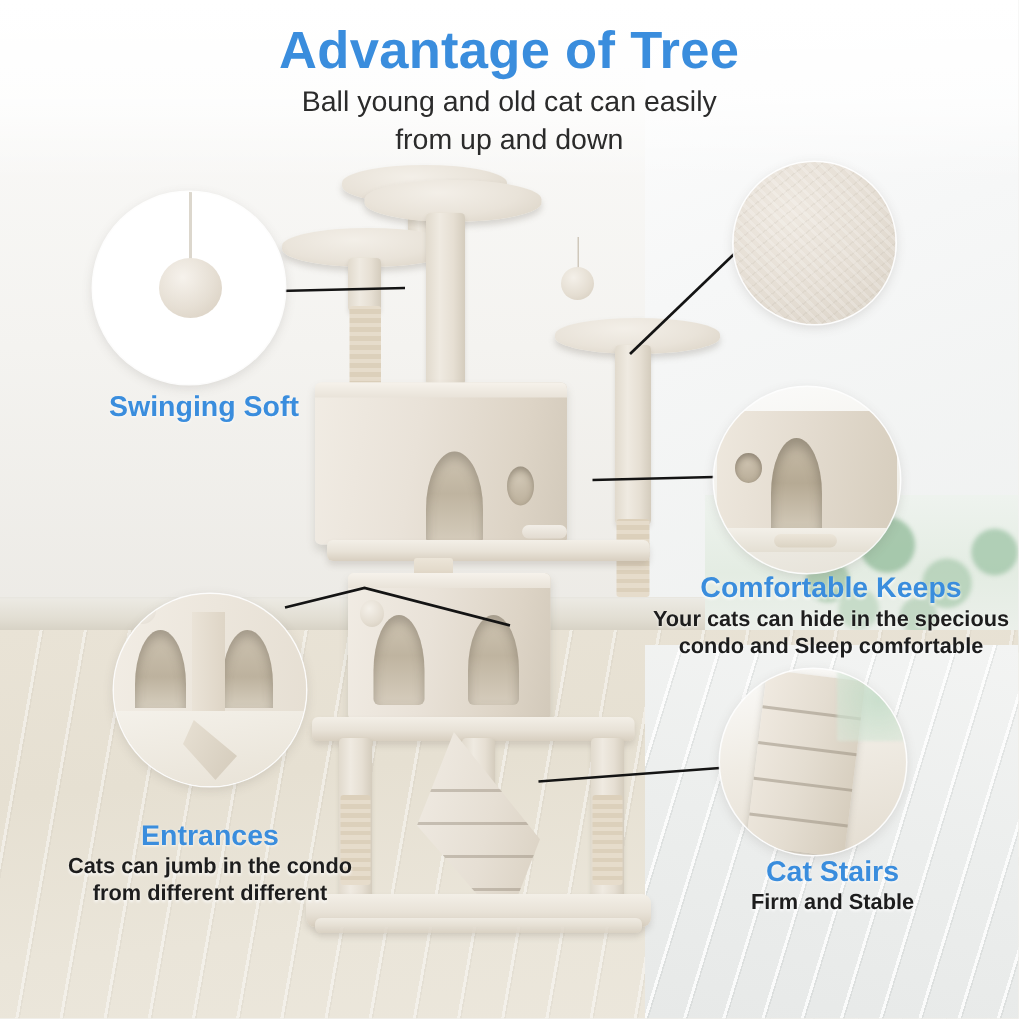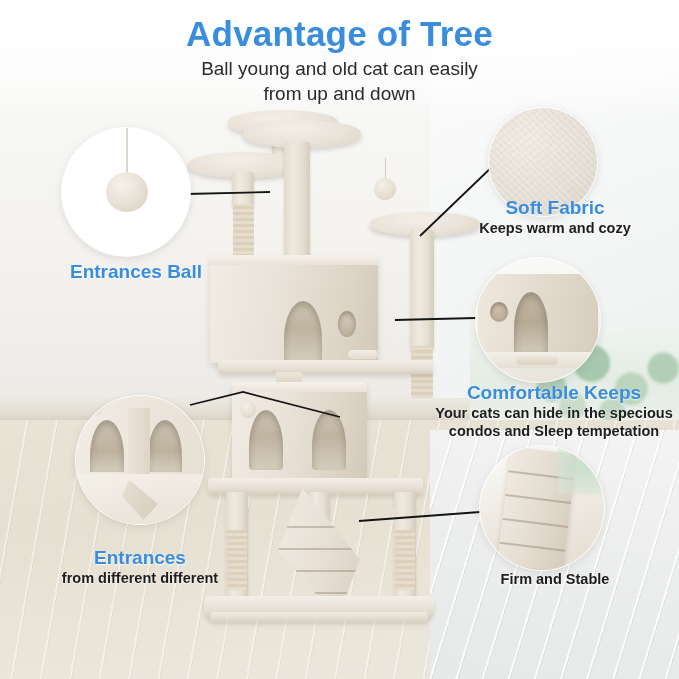--- a/index.html
+++ b/index.html
@@ -253,40 +253,38 @@
         <div style="position:absolute;left:0;top:72px;width:100%;height:2px;background:rgba(150,140,124,.5);"></div>
         <div style="position:absolute;left:0;top:96px;width:100%;height:2px;background:rgba(150,140,124,.5);"></div>
       </div>
       <div style="position:absolute;left:78px;top:0;width:46px;height:48px;
            background:radial-gradient(circle at 60% 40%,rgba(196,220,200,.9),rgba(220,235,222,.5));
            filter:blur(1px);"></div>
     </div>
   </div>
 
   <div class="label txt-shadow" style="left:24px;top:260px;width:224px;">
-    <div class="lt">Entrances Ball</div>
+    <div class="lt">Swinging Soft</div>
   </div>
 
   <div class="label txt-shadow" style="left:22px;top:518px;width:236px;margin-top:28px;">
     <div class="lt">Entrances</div>
+    <div class="ld">Cats can jumb in the condo</div>
     <div class="ld">from different different</div>
   </div>
 
-  <div class="label txt-shadow soft" style="left:452px;top:196px;width:206px;">
-    <div class="lt">Soft Fabric</div>
-    <div class="ld">Keeps warm and cozy</div>
-  </div>
 
   <div class="label txt-shadow" style="left:430px;top:381px;width:248px;">
     <div class="lt">Comfortable Keeps</div>
     <div class="ld">Your cats can hide in the specious</div>
-    <div class="ld">condos and Sleep tempetation</div>
+    <div class="ld">condo and Sleep comfortable</div>
   </div>
 
   <div class="label txt-shadow" style="left:452px;top:570px;width:206px;">
+    <div class="lt">Cat Stairs</div>
     <div class="ld">Firm and  Stable</div>
   </div>
 
   <div class="title">Advantage of Tree</div>
   <div class="subtitle">
     <div>Ball young and old cat can easily</div>
     <div>from up and down</div>
   </div>
 
 </div>

